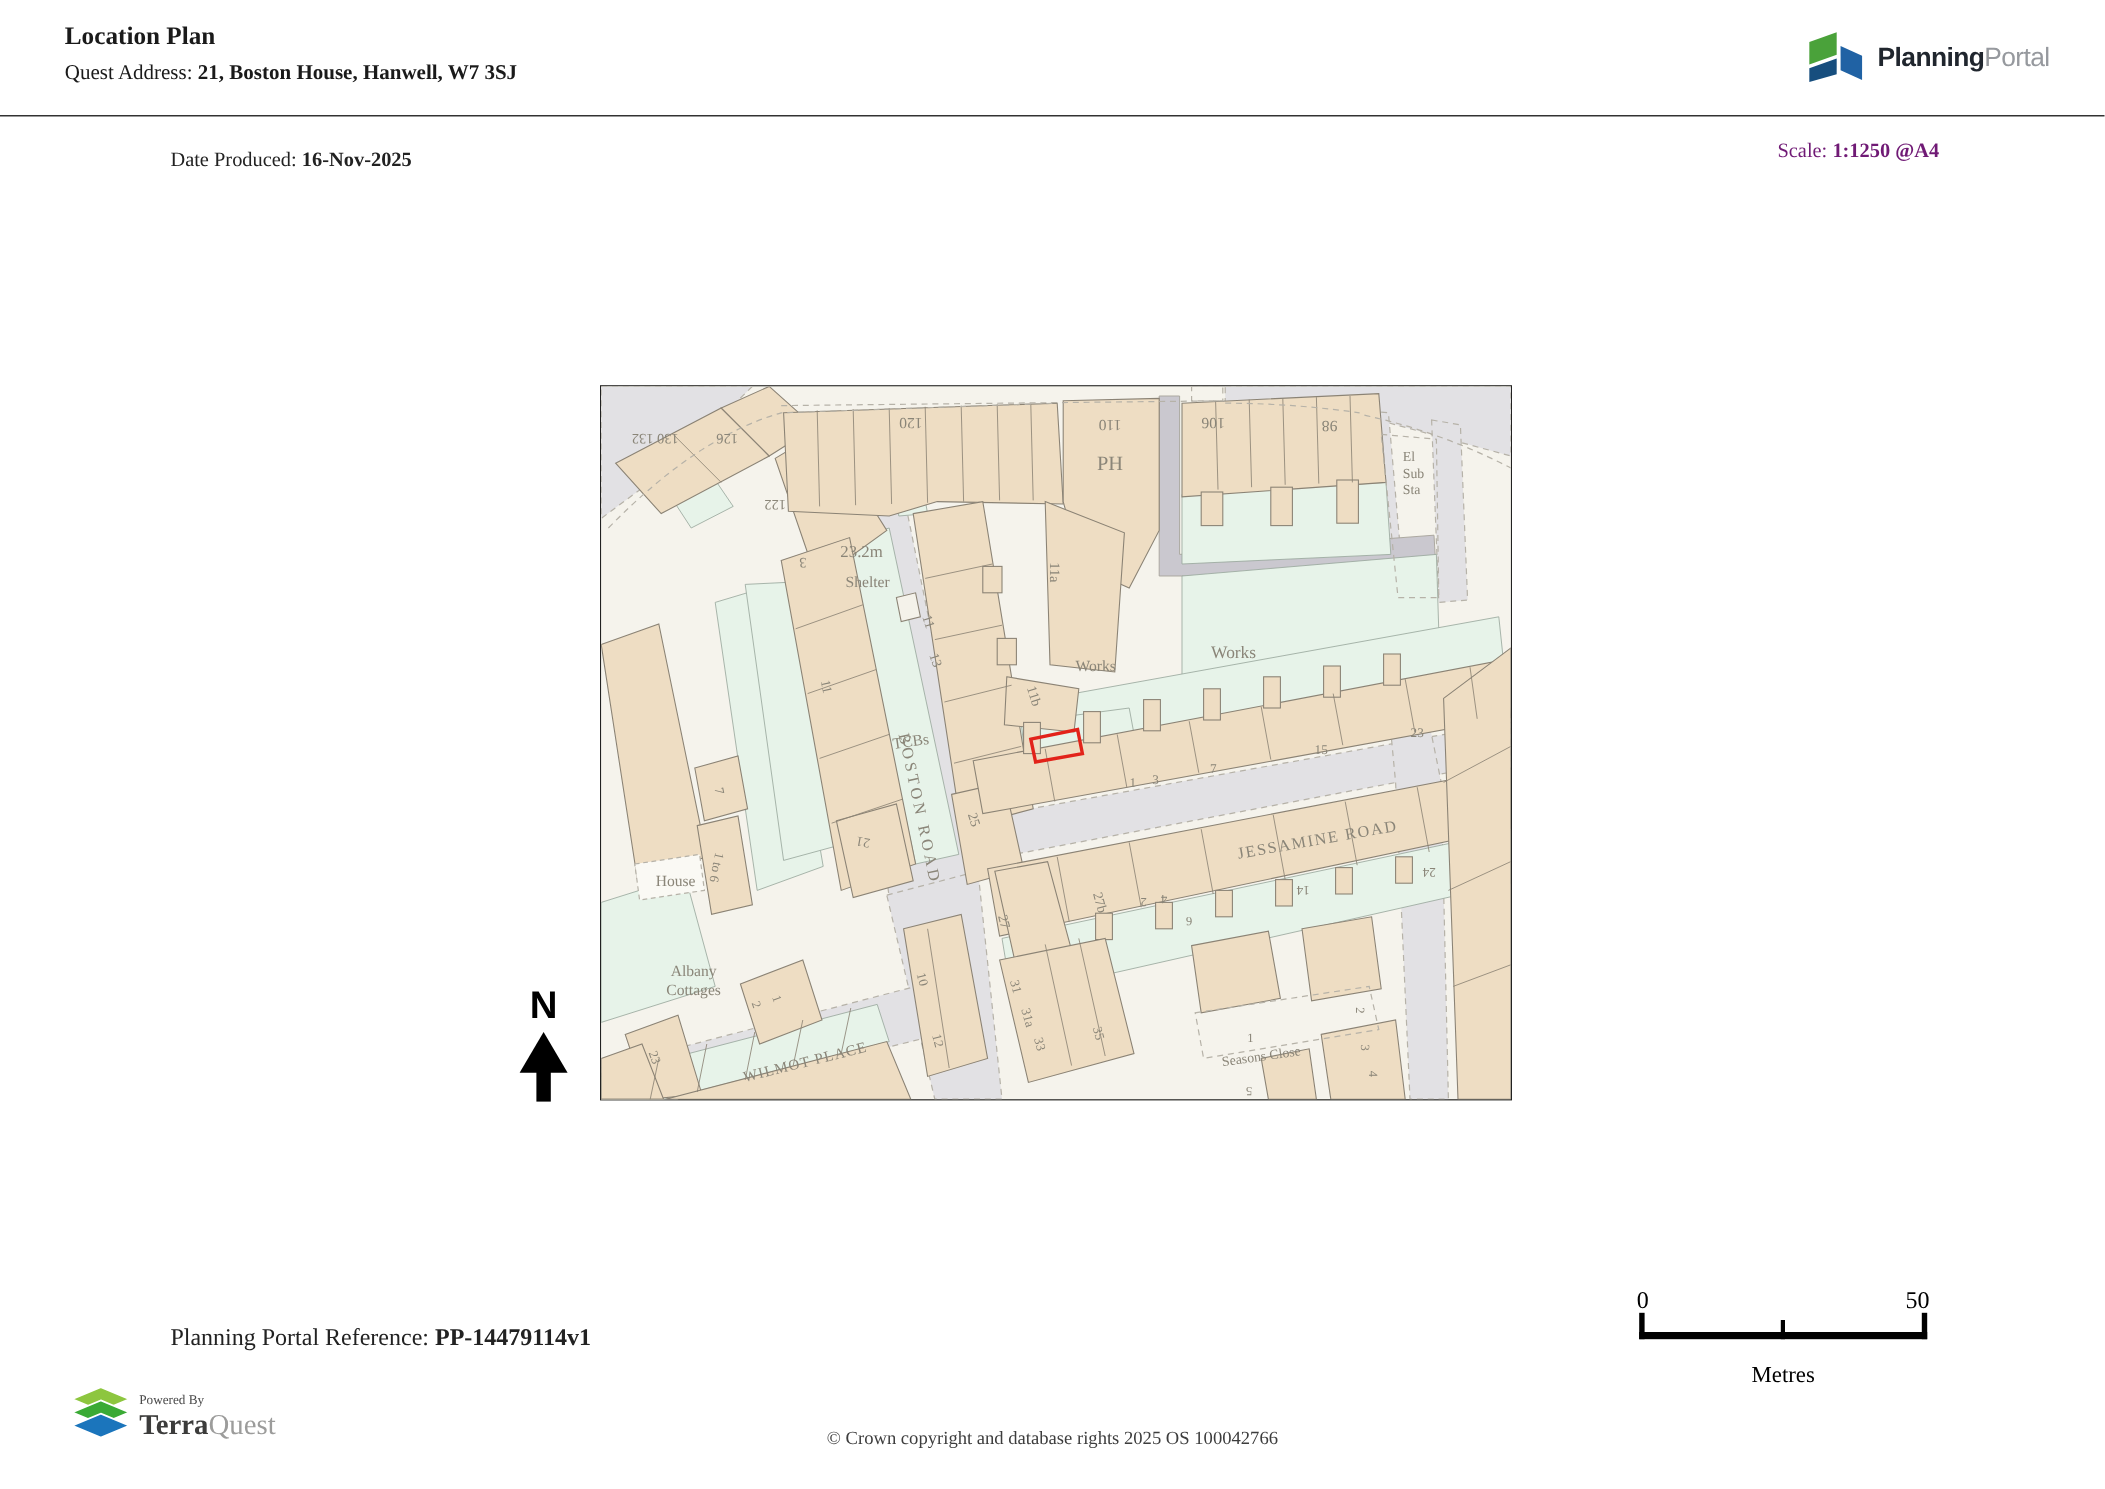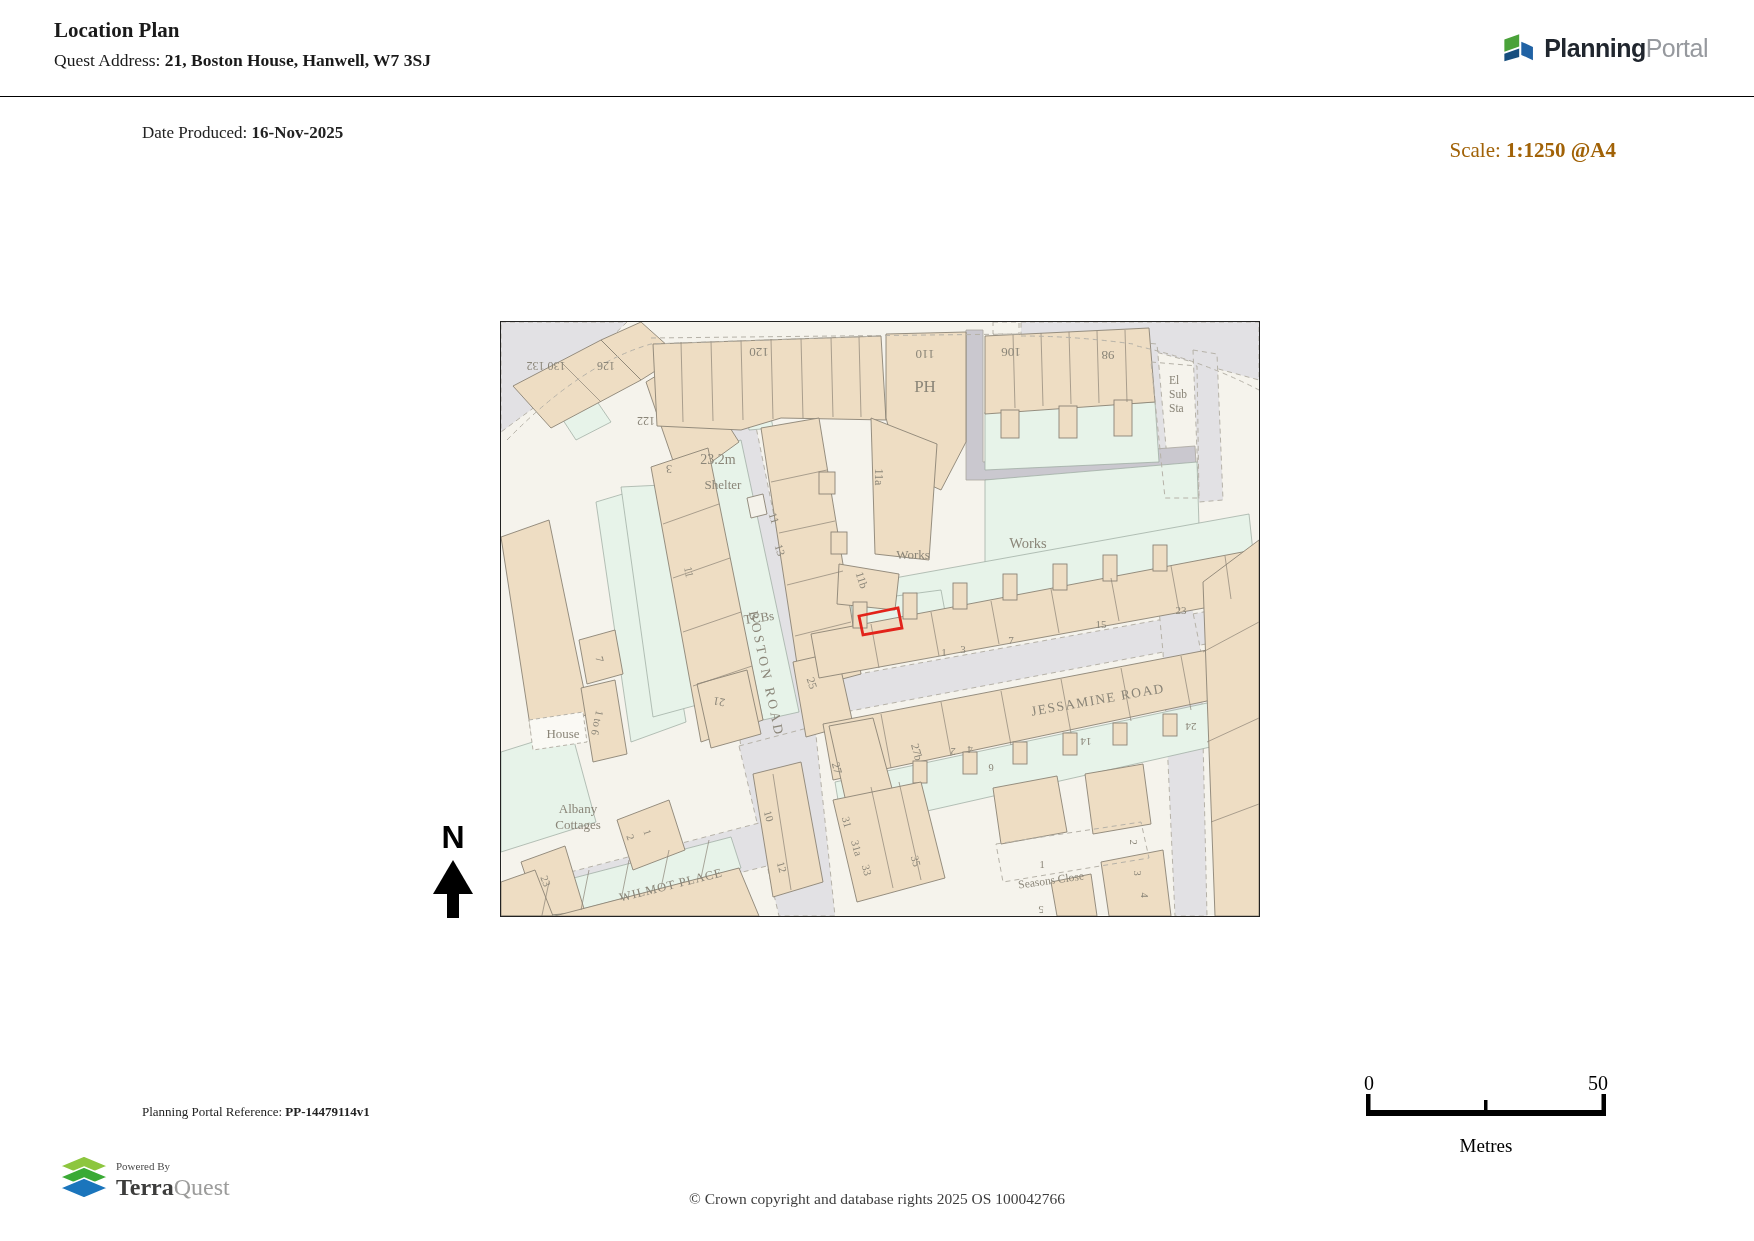--- a/index.html
+++ b/index.html
@@ -5,35 +5,35 @@
   html,body{margin:0;padding:0;background:#ffffff;}
   #page{position:relative;width:1754px;height:1241px;background:#ffffff;overflow:hidden;
         font-family:"Liberation Serif",serif;color:#1a1a1a;}
   .abs{position:absolute;}
   
   #title{left:54px;top:18px;font-size:21px;font-weight:bold;}
   #address{left:54px;top:50px;font-size:17.5px;}
   #address b{font-weight:bold;}
   #rule{left:0;top:96px;width:1754px;height:0;border-top:1.6px solid #000;}
   #dateline{left:142px;top:123px;font-size:17px;color:#222;}
-  #scaleline{right:138px;top:138px;font-size:21px;color:#a16207;}
+  #scaleline{right:138px;top:116px;font-size:17px;color:#701a75;}
   .valbold{font-weight:bold;}
   
   #pp-logo{left:1498px;top:18px;width:210px;height:60px;display:flex;align-items:center;}
-  #pp-logo .wordmark{font-family:"Liberation Sans",sans-serif;font-size:25px;letter-spacing:-0.5px;margin-left:8px;}
+  #pp-logo .wordmark{font-family:"Liberation Sans",sans-serif;font-size:22px;letter-spacing:-0.5px;margin-left:8px;}
   #pp-logo .w1{font-weight:bold;color:#20262e;}
   #pp-logo .w2{color:#96999e;}
   
   #mapbox{left:500px;top:321px;width:758px;height:594px;border:1.4px solid #222;background:#f5f3ec;}
   
   #north{left:420px;top:816px;width:66px;height:104px;}
   
   #scalebar{left:1356px;top:1076px;width:268px;height:88px;}
   
-  #refline{left:142px;top:1104px;font-size:13px;color:#222;}
+  #refline{left:142px;top:1104px;font-size:20px;color:#222;}
   #tq-logo{left:58px;top:1154px;width:230px;height:58px;}
   #copyright{left:0;top:1190px;width:1754px;text-align:center;font-size:15.5px;color:#3d3d3d;}
   svg text{font-family:"Liberation Serif",serif;}
   .sans{font-family:"Liberation Sans",sans-serif;}
 </style>
 </head>
 <body>
 
 <div id="page">
 

